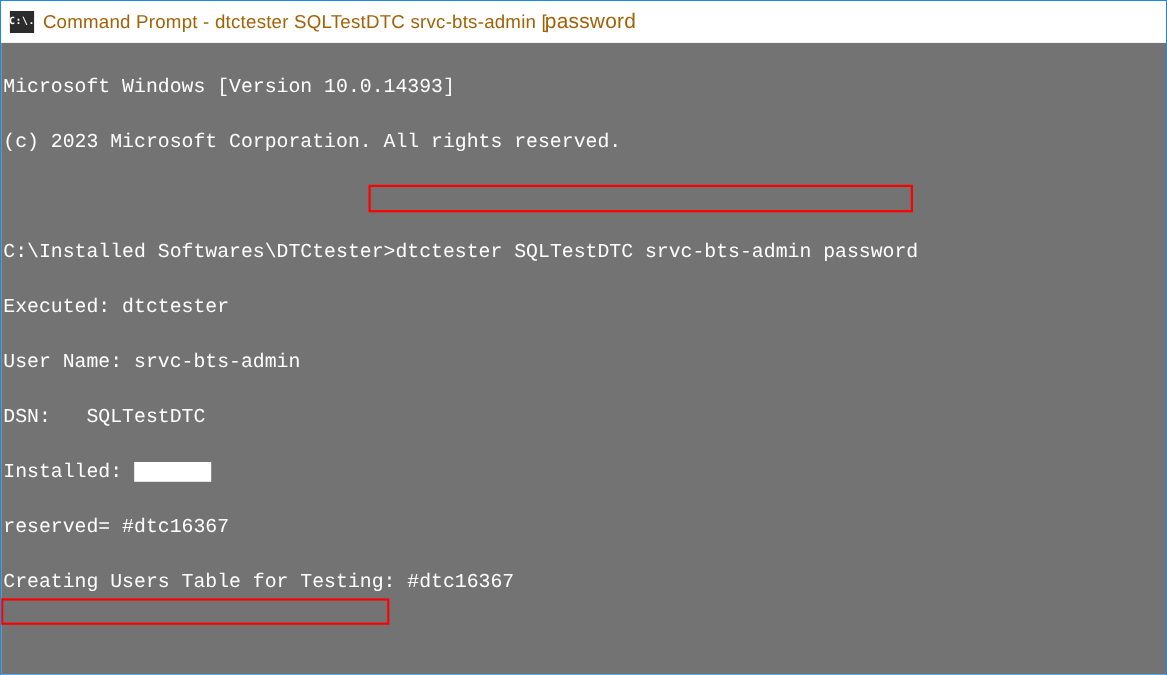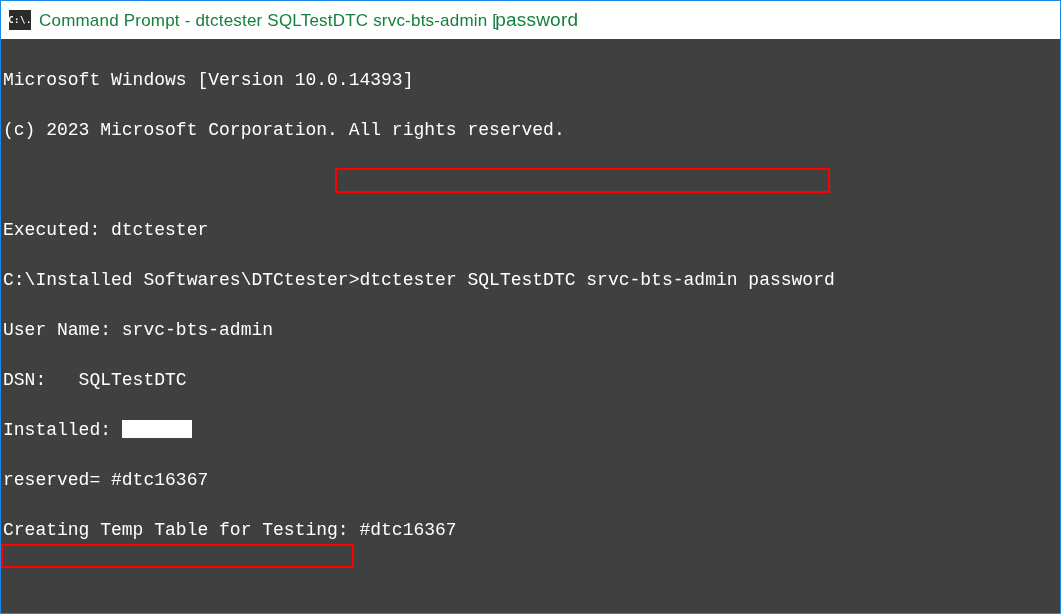--- a/index.html
+++ b/index.html
@@ -32,31 +32,31 @@
       color: #fff;
       font-family: Consolas, monospace;
       font-size: 9px;
       font-weight: bold;
       display: flex;
       align-items: center;
       justify-content: center;
       letter-spacing: 0.5px;
     }
     .title-bar .title-text {
-      color: #15803d;
+      color: #a16207;
       font-size: 17px;
       letter-spacing: 0.2px;
     }
     .title-bar .title-suffix {
       font-size: 19px;
       margin-left: -2px;
     }
     .terminal {
       flex: 1;
-      background: #404040;
+      background: #737373;
       color: #fff;
       font-family: Consolas, "Courier New", monospace;
       font-size: 18px;
       line-height: 25px;
       padding: 4px 4px 4px 2px;
       overflow: hidden;
       white-space: pre;
       position: relative;
     }
     .line {
@@ -89,27 +89,27 @@
   <span class="title-text">
     <span>Command Prompt - dtctester  SQLTestDTC srvc-bts-admin [</span><span class="title-suffix">password</span>
   </span>
 </div>
 
 <div class="terminal">
 <span class="line">Microsoft Windows [Version 10.0.14393]</span>
 <span class="line">(c) 2023 Microsoft Corporation. All rights reserved.</span>
 <span class="line"></span>
 <span class="line"></span>
+<span class="line"><span>C:\Installed Softwares\DTCtester&gt;</span><span>dtctester SQLTestDTC srvc-bts-admin </span><span>password</span></span>
 <span class="line">Executed: dtctester</span>
-<span class="line"><span>C:\Installed Softwares\DTCtester&gt;</span><span>dtctester SQLTestDTC srvc-bts-admin </span><span>password</span></span>
 <span class="line">User Name: srvc-bts-admin</span>
 <span class="line">DSN:   SQLTestDTC</span>
 <span class="line"><span>Installed: </span><span class="pw-mask"></span></span>
 <span class="line">reserved= #dtc16367</span>
-<span class="line">Creating Temp Table for Testing: #dtc16367</span>
+<span class="line">Creating Users Table for Testing: #dtc16367</span>
 
 
 
 
 
 
 
 
 
 

